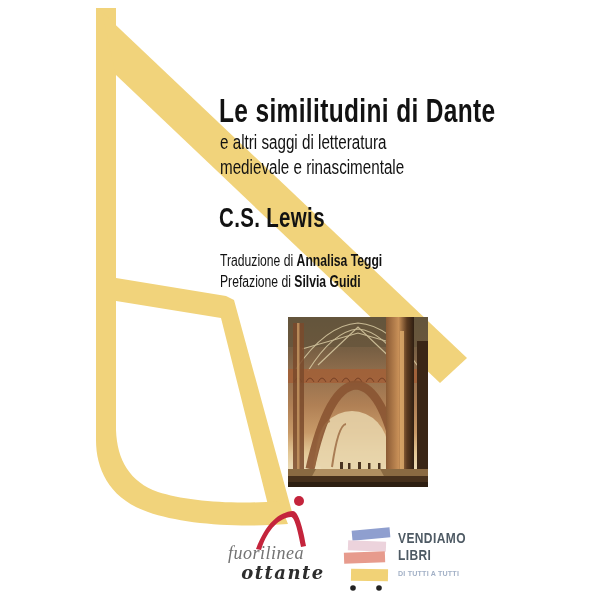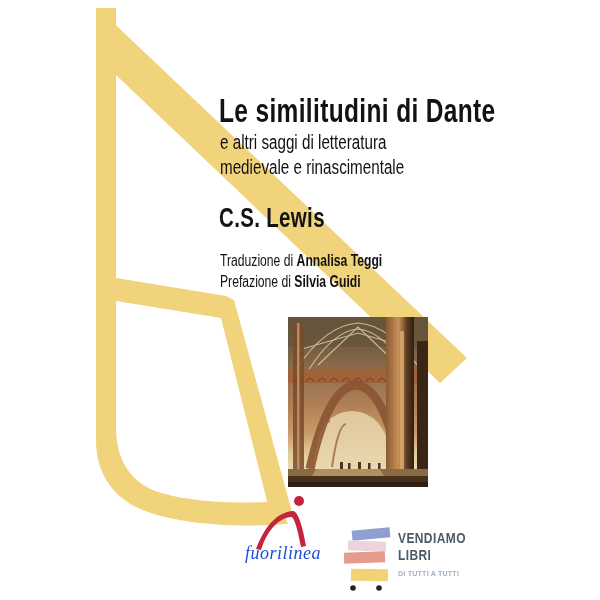--- a/index.html
+++ b/index.html
@@ -18,23 +18,23 @@
   .credit1  { left:220px; top:252px; font-size:16px; transform:scaleX(.76); }
   .credit2  { left:220px; top:273px; font-size:16px; transform:scaleX(.76); }
   .credit1 b, .credit2 b { font-weight:bold; }
 
   
   .painting { position:absolute; left:288px; top:317px; width:140px; height:170px; }
 
   
   .swoosh { position:absolute; left:246px; top:490px; width:66px; height:66px; }
   .fuorilinea {
-    position:absolute; left:228px; top:543px; width:110px; text-align:center;
+    position:absolute; left:228px; top:543px; width:110px; 
     font-family:"Liberation Serif", serif; font-style:italic; font-size:18px;
-    color:#1d4ed8; letter-spacing:.5px;
+    color:#737373; letter-spacing:.5px;
   }
   .ottante {
     position:absolute; left:228px; top:562px; width:110px; text-align:center;
     font-family:"DejaVu Serif", serif; font-style:italic; font-weight:bold;
     font-size:18px; color:#2d2d2d; letter-spacing:1.5px;
   }
 
   
   .bookcart { position:absolute; left:342px; top:527px; width:52px; height:66px; }
   .seller-line { position:absolute; white-space:nowrap; font-weight:bold; color:#4e5a64; transform-origin:0 0; }
@@ -126,20 +126,21 @@
     <polygon points="28,152 92,152 102,170 18,170" fill="#C9A877" opacity="0.6"></polygon>
     <rect x="0" y="159" width="140" height="11" fill="#46301C"></rect>
     <rect x="0" y="165" width="140" height="5" fill="#2E1F12"></rect>
   </svg>
 
   <svg class="swoosh" viewBox="0 0 66 66" aria-hidden="true">
     <circle cx="53" cy="11" r="5" fill="#C4243C"></circle>
     <path d="M10,59 C20,33 33,22 47,21 C51,21 56,32 60,56 L55,57 C51,36 48,27 45,27 C34,28 22,38 15,60 Z" fill="#C4243C"></path>
   </svg>
   <div class="fuorilinea">fuorilinea</div>
+  <div class="ottante">ottante</div>
 
   <svg class="bookcart" viewBox="0 0 52 66" aria-hidden="true">
     <g>
       <rect x="10" y="2" width="38" height="10" fill="#8F9FCF" transform="rotate(-5 29 7)"></rect>
       <rect x="6" y="14" width="38" height="10" fill="#ECD3DC" transform="rotate(2 25 19)"></rect>
       <rect x="2" y="25" width="41" height="11" fill="#E79B8D" transform="rotate(-2 22 30)"></rect>
       <rect x="9" y="42" width="37" height="12" fill="#F1D276" transform="rotate(1 27 48)"></rect>
     </g>
     <circle cx="11" cy="61" r="2.8" fill="#222222"></circle>
     <circle cx="37" cy="61" r="2.8" fill="#222222"></circle>

